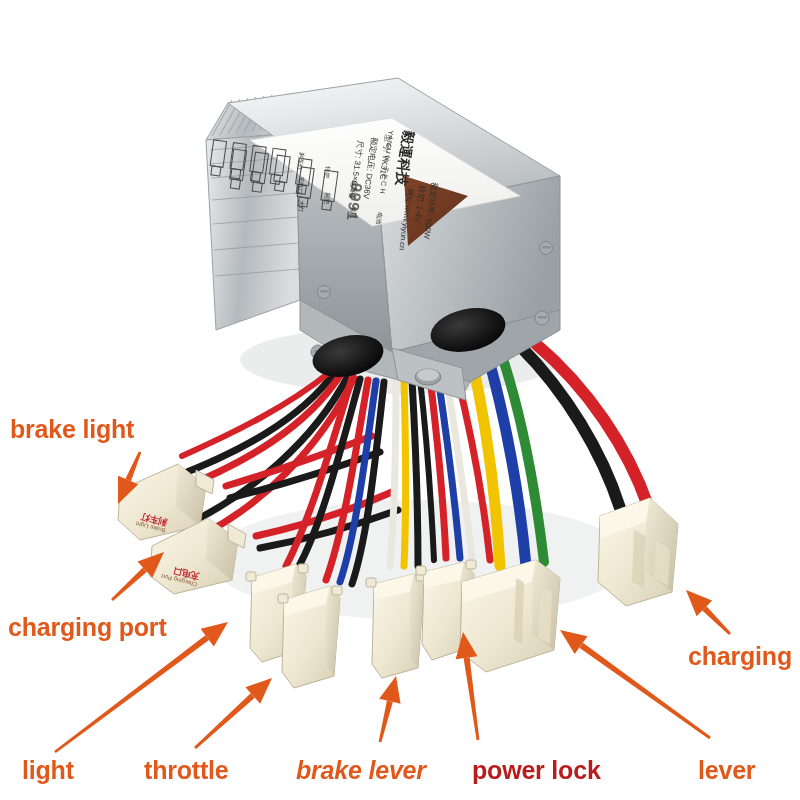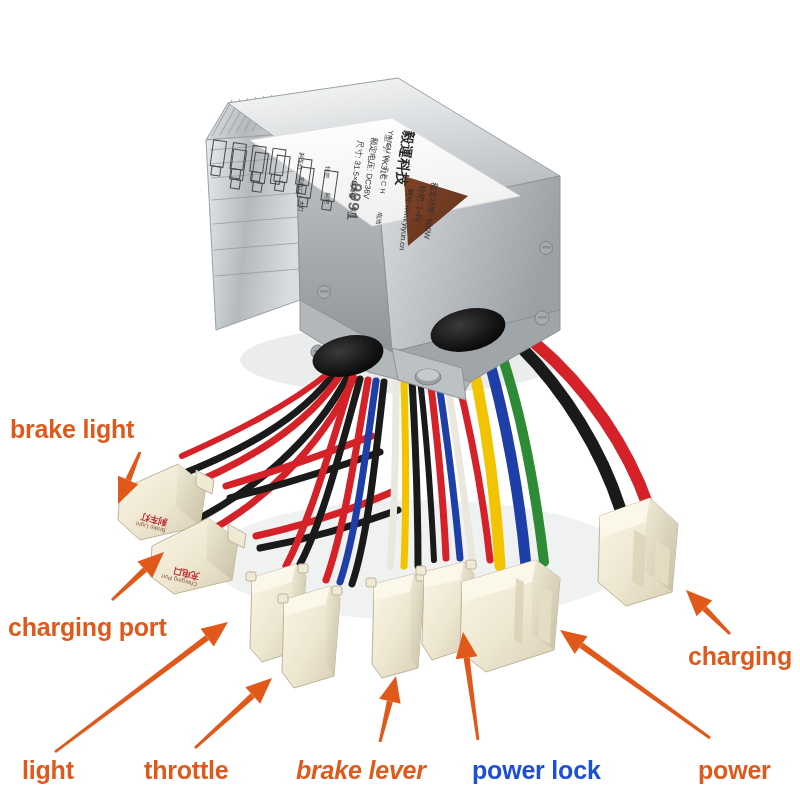--- a/index.html
+++ b/index.html
@@ -388,18 +388,18 @@
         </g>
       </g>
   </svg>
 
   <div id="label-layer">
       <div class="callout-label" style="left: 10px; top: 417px; color: rgb(224, 89, 27);">brake light</div>
       <div class="callout-label" style="left: 8px; top: 615px; color: rgb(224, 89, 27);">charging port</div>
       <div class="callout-label" style="left: 10px; top: 758px; color: rgb(224, 89, 27); margin-left: 12px;">light</div>
       <div class="callout-label" style="left: 144px; top: 758px; color: rgb(224, 89, 27);">throttle</div>
       <div class="callout-label" style="left: 296px; top: 758px; color: rgb(224, 89, 27); font-style: italic;">brake lever</div>
-      <div class="callout-label" style="left: 472px; top: 758px; color: #1d4ed8;">power lock</div>
-      <div class="callout-label" style="left: 698px; top: 758px; color: rgb(224, 89, 27);">power</div>
+      <div class="callout-label" style="left: 472px; top: 758px; color: #b91c1c;">power lock</div>
+      <div class="callout-label" style="left: 698px; top: 758px; color: rgb(224, 89, 27);">lever</div>
       <div class="callout-label" style="left: 688px; top: 644px; color: rgb(224, 89, 27);">charging</div>
     </div>
 
 </div>
 
 </body></html>

